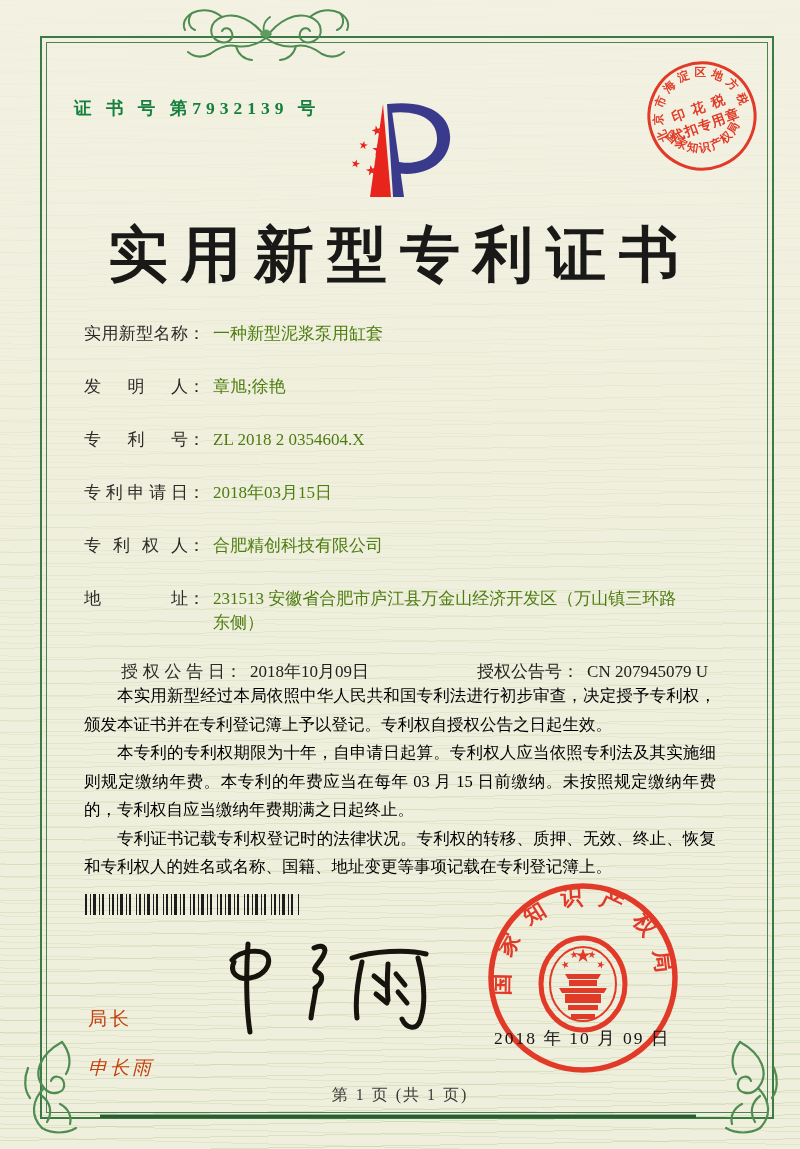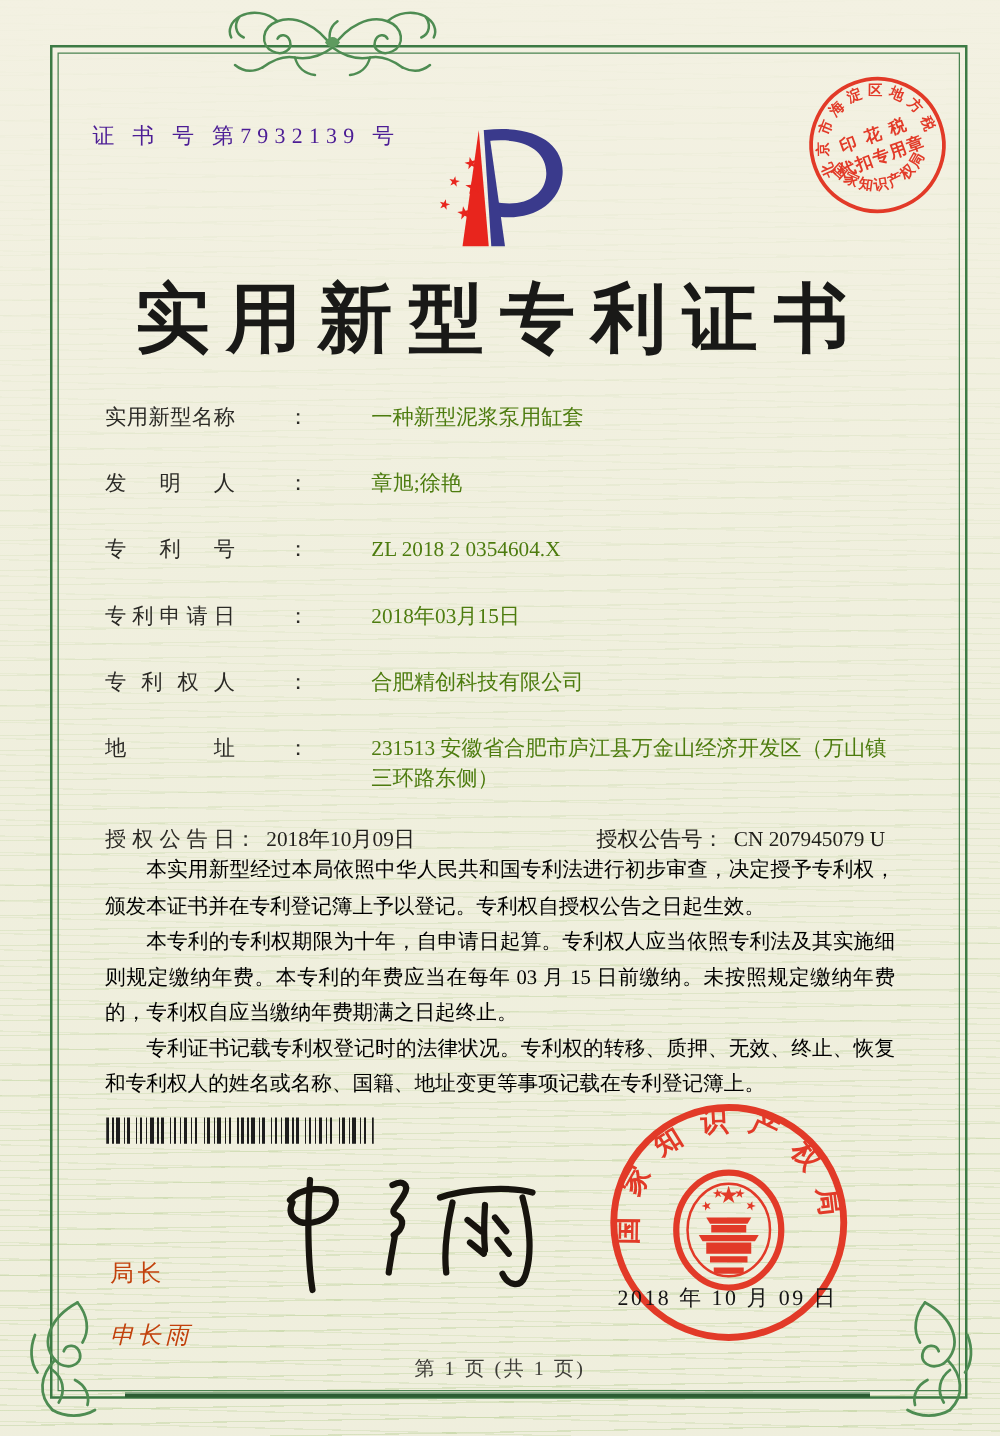--- a/index.html
+++ b/index.html
@@ -17,32 +17,32 @@
       repeating-linear-gradient(181.5deg, rgba(150,187,104,0.20) 0 1px, rgba(255,255,255,0) 1px 13px);
   }
   .frame-outer { position:absolute; left:40px; top:36px; right:26px; bottom:30px; border:2px solid #3c7a44; z-index:1; }
   .frame-inner { position:absolute; left:46px; top:42px; right:32px; bottom:36px; border:1px solid #4a8350; z-index:1; }
   .bottom-rule { position:absolute; left:100px; right:104px; top:1114px; height:4px; background:#2c5c33; border-top:1px solid #8fb391; z-index:2; }
   .ornament { position:absolute; z-index:3; }
   .orn-top { left:166px; top:4px; }
   .orn-bl { left:16px; top:1038px; }
   .orn-br { left:706px; top:1038px; transform:scaleX(-1); }
 
-  .cert-number { position:absolute; left:74px; top:96px; font-size:17.5px; letter-spacing:5px; color:#4c1d95; z-index:4; }
+  .cert-number { position:absolute; left:74px; top:96px; font-size:17.5px; letter-spacing:5px; color:#15803d; z-index:4;font-weight:bold; }
 
   .logo { position:absolute; left:332px; top:100px; z-index:4; }
 
   .title { position:absolute; left:0; right:0; top:215px; text-align:center; font-size:60px; font-weight:bold; letter-spacing:13px; color:#191917; z-index:4; }
 
   .fields { position:absolute; left:84px; top:322px; width:634px; z-index:4; font-size:17px; }
-  .field-row { display:flex; align-items:flex-start; line-height:24px; margin-bottom:29px;gap:42px; }
+  .field-row { display:flex; align-items:flex-start; line-height:24px; margin-bottom:29px; }
   .flabel { display:inline-block; width:104px; text-align:justify; text-align-last:justify; color:#2b2a26; flex:0 0 auto; }
   .fcolon { flex:0 0 auto; margin-right:8px; color:#2b2a26; }
   .fvalue { flex:1 1 auto; max-width:472px; color:#4d7c0f; }
-  .grant-row { display:flex; line-height:24px; margin-top:-4px; }
+  .grant-row { display:flex; line-height:24px; margin-top:-4px;margin-left:37px; }
   .grant-right { margin-left:auto; margin-right:10px; display:flex; }
 
   .body-text { position:absolute; left:84px; top:682px; width:632px; font-size:16.5px; line-height:28.5px; text-align:justify; color:#000000; z-index:4; }
   .body-text p { text-indent:2em; }
 
   .barcode { position:absolute; left:85px; top:894px; width:214px; height:21px; z-index:4;
     background-image: repeating-linear-gradient(90deg,
       #1d1d1d 0 2px, transparent 2px 5px, #1d1d1d 5px 6px, transparent 6px 8px,
       #1d1d1d 8px 11px, transparent 11px 14px, #1d1d1d 14px 15px, transparent 15px 17px,
       #1d1d1d 17px 19px, transparent 19px 24px, #1d1d1d 24px 25px, transparent 25px 27px);

